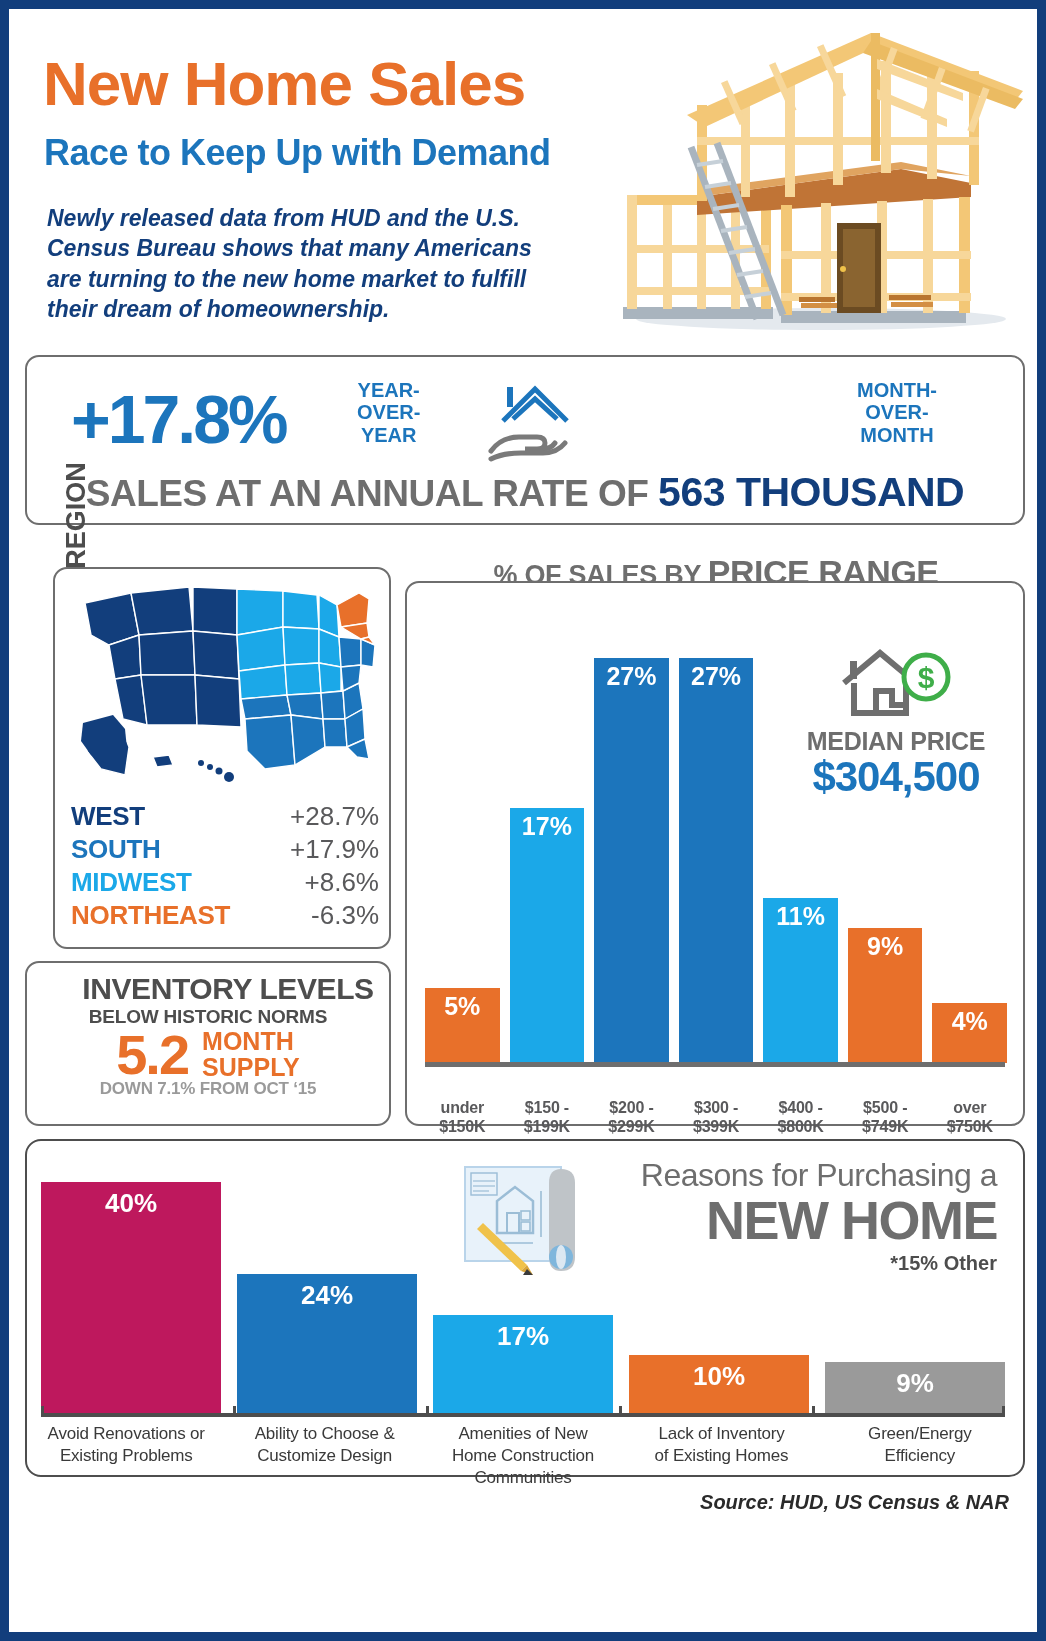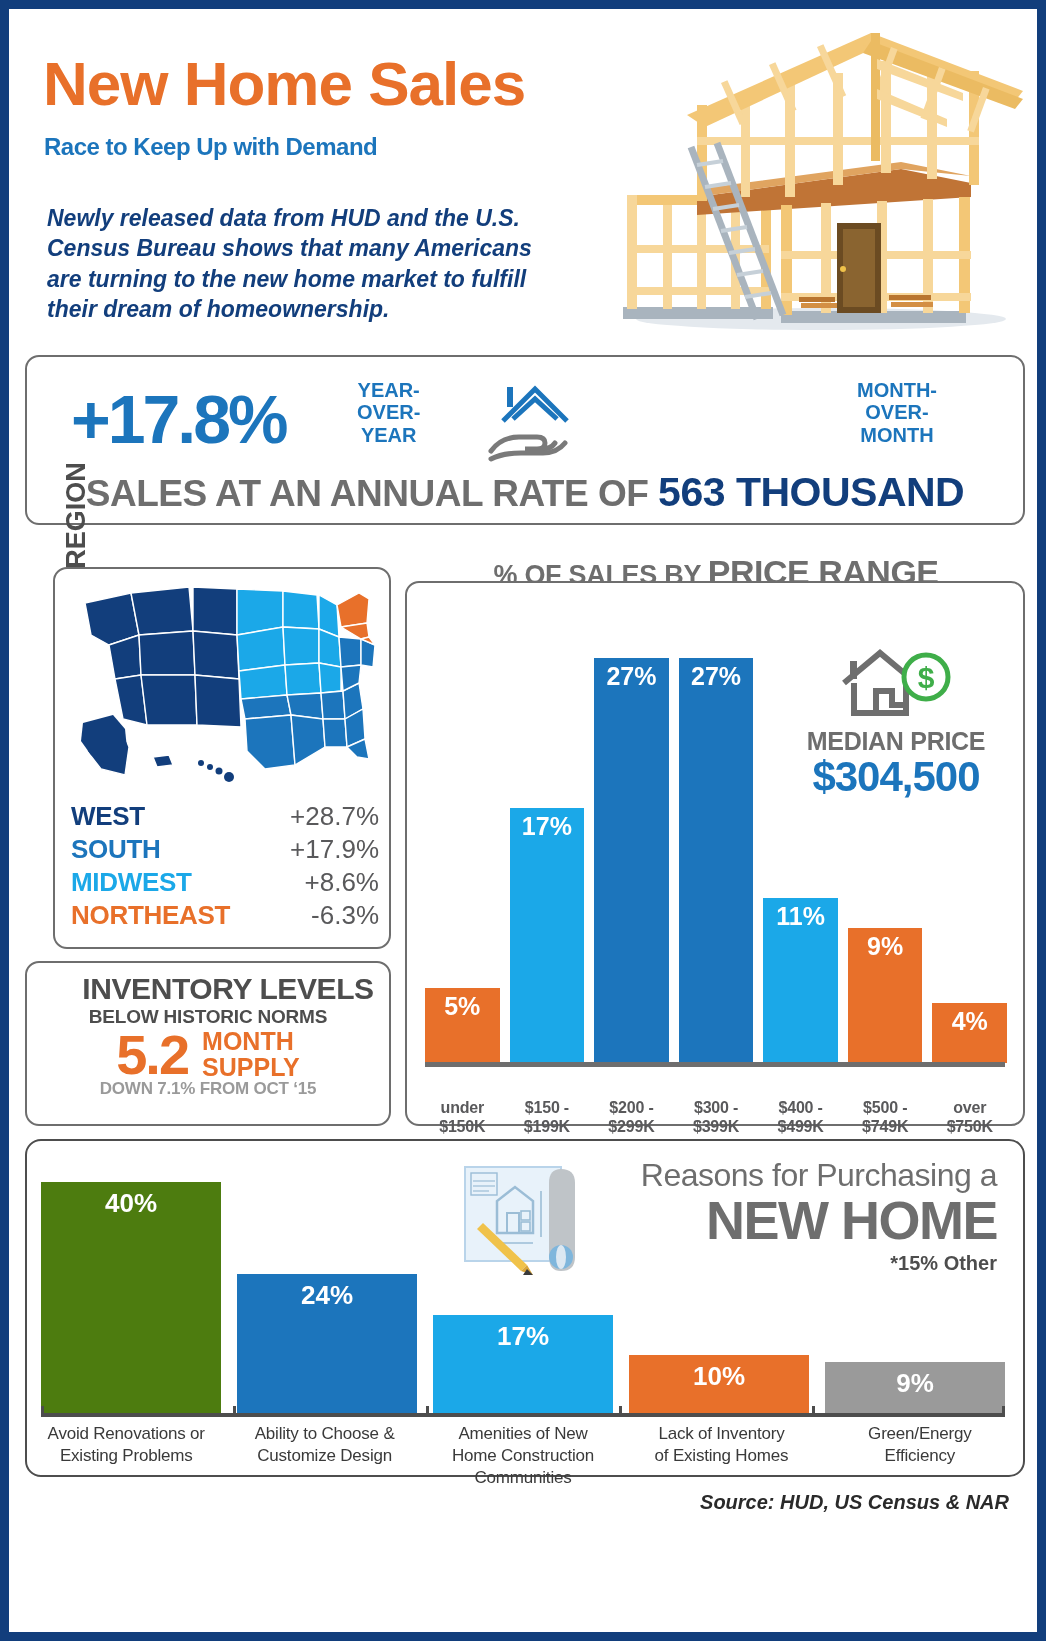--- a/index.html
+++ b/index.html
@@ -19,21 +19,21 @@
 
   
   .header{position:absolute;left:0;top:0;width:1028px;height:330px;}
   .title{
     position:absolute;left:32px;top:42px;
     font-size:62px;font-weight:bold;color:#E8702A;
     letter-spacing:-1px;line-height:1;
   }
   .subtitle{
     position:absolute;left:33px;top:124px;
-    font-size:24px;font-weight:bold;color:#1C75BC;
+    font-size:36px;font-weight:bold;color:#1C75BC;
     letter-spacing:-0.5px;line-height:1;
   }
   .lede{
     position:absolute;left:36px;top:192px;width:510px;
     font-size:23px;font-style:italic;font-weight:bold;color:#123E7C;
     line-height:1.32;
   }
   .house-illo{position:absolute;left:560px;top:8px;width:470px;height:315px;}
 
   
@@ -396,21 +396,21 @@
         <div class="pr-xl">
           <div>$200 -</div>
           <div>$299K</div>
         </div>
         <div class="pr-xl">
           <div>$300 -</div>
           <div>$399K</div>
         </div>
         <div class="pr-xl">
           <div>$400 -</div>
-          <div>$499K</div>
+          <div>$800K</div>
         </div>
         <div class="pr-xl">
           <div>$500 -</div>
           <div>$749K</div>
         </div>
         <div class="pr-xl">
           <div>over</div>
           <div>$750K</div>
         </div>
       </div>
@@ -426,21 +426,21 @@
       <circle cx="90" cy="30" r="22" fill="#ffffff" stroke="#3FAE49" stroke-width="5"></circle>
       <text x="90" y="41" text-anchor="middle" font-family="Liberation Sans, sans-serif" font-size="30" font-weight="bold" fill="#3FAE49">$</text>
     </svg>
     <div class="median-lbl">MEDIAN PRICE</div>
     <div class="median-val">$304,500</div>
   </div>
 
   <div class="re-box">
     <div class="re-bars">
       <div class="re-col">
-        <div class="re-bar" style="height:91%;background:#4d7c0f">
+        <div class="re-bar" style="height:91%;background:#be185d">
           <span class="re-val">40%</span>
         </div>
       </div>
       <div class="re-col">
         <div class="re-bar" style="height:55%;background:#1C75BC">
           <span class="re-val">24%</span>
         </div>
       </div>
       <div class="re-col">
         <div class="re-bar" style="height:39%;background:#1BA8E8">

